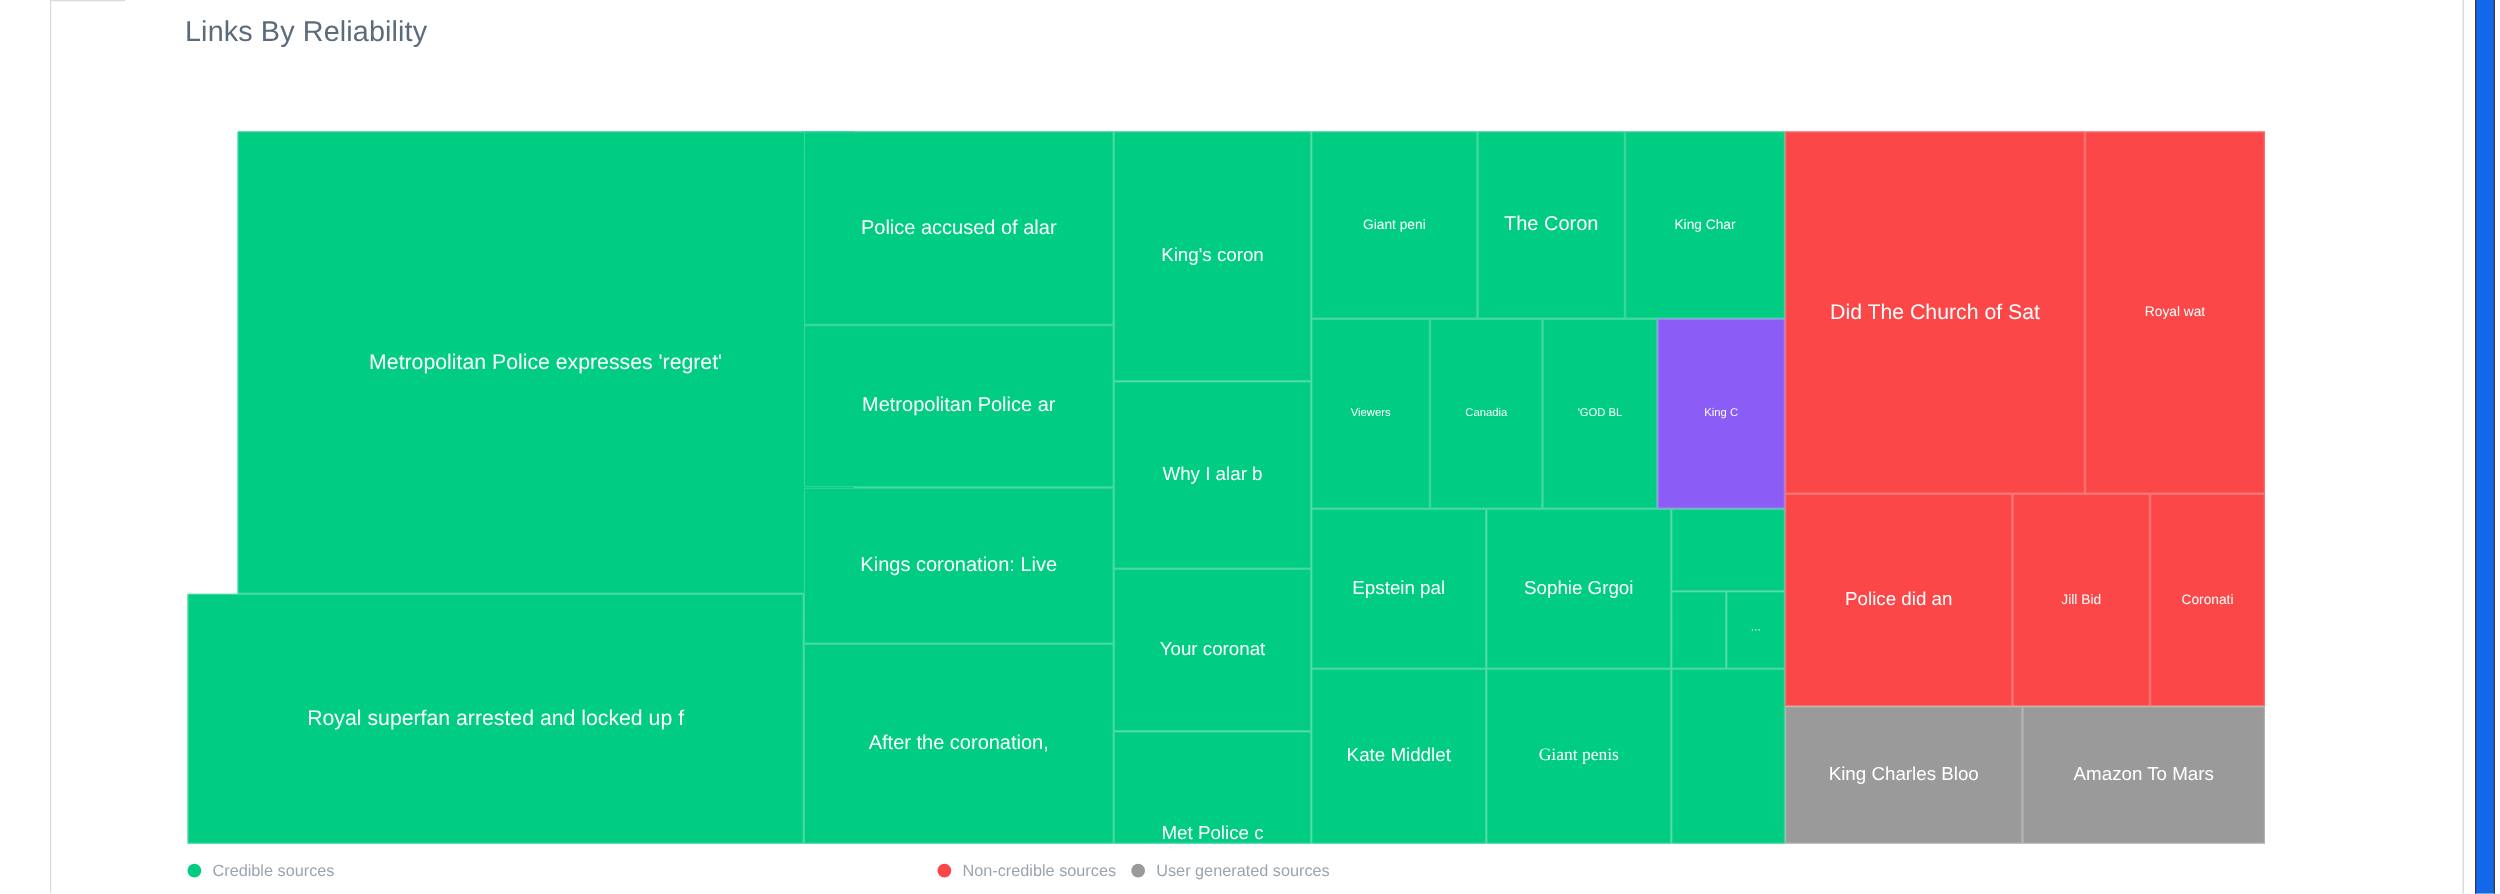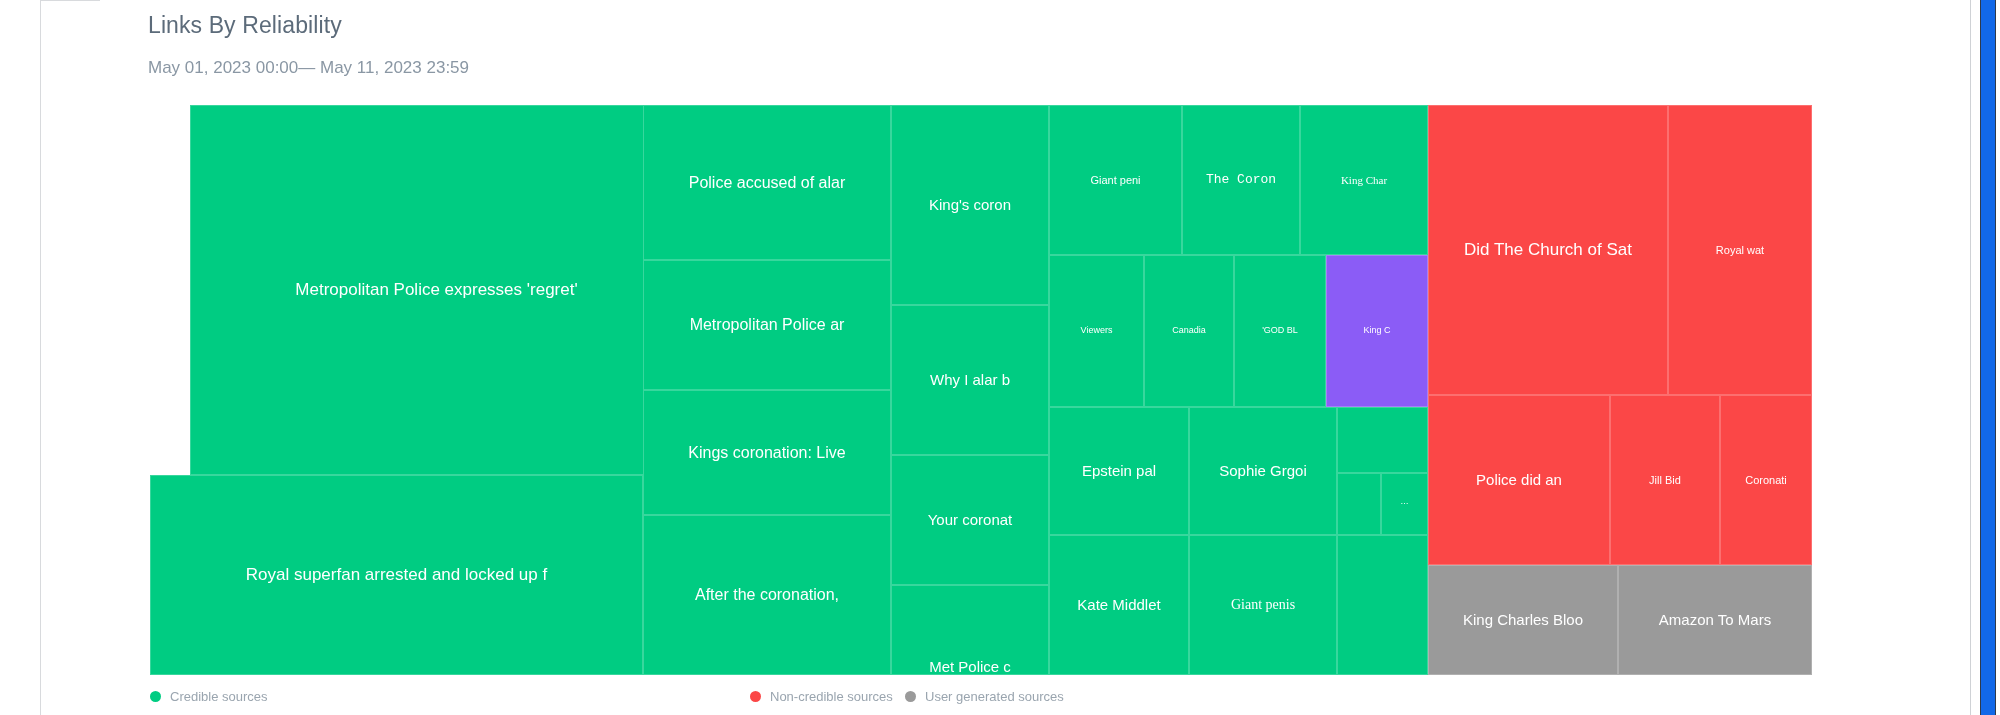--- a/index.html
+++ b/index.html
@@ -118,21 +118,20 @@
 </head>
 <body>
 
 <div id="page">
 
   <div class="edge-left"></div>
   <div class="edge-top"></div>
 
   <div class="card-title">Links By Reliability</div>
 
-  <div class="card-subtitle">May 01, 2023 00:00—  May 11, 2023 23:59</div>
 
   <div id="treemap">
       <div class="tile" style="left: 0px; top: 0px; width: 493px; height: 370px; background: rgb(0, 204, 130); margin-left: 40px;">
         <span style="font-size: 17px;">Metropolitan Police expresses 'regret'</span>
       </div>
       <div class="tile" style="left: 0px; top: 370px; width: 493px; height: 200px; background: rgb(0, 204, 130);">
         <span style="font-size: 17px;">Royal superfan arrested and locked up f</span>
       </div>
       <div class="tile" style="left: 493px; top: 0px; width: 248px; height: 155px; background: rgb(0, 204, 130);">
         <span style="font-size: 16px;">Police accused of alar</span>
@@ -155,23 +154,23 @@
       <div class="tile" style="left: 741px; top: 350px; width: 158px; height: 130px; background: rgb(0, 204, 130);">
         <span style="font-size: 15px;">Your coronat</span>
       </div>
       <div class="tile" style="left: 741px; top: 480px; width: 158px; height: 90px; background: rgb(0, 204, 130); align-items: flex-end;">
         <span style="font-size: 15px;">Met Police c</span>
       </div>
       <div class="tile" style="left: 899px; top: 0px; width: 133px; height: 150px; background: rgb(0, 204, 130);">
         <span style="font-size: 11px;">Giant peni</span>
       </div>
       <div class="tile" style="left: 1032px; top: 0px; width: 118px; height: 150px; background: rgb(0, 204, 130);">
-        <span style="font-size: 13px; font-family: Liberation Mono, monospace;">The Coron</span>
-      </div>
-      <div class="tile" style="left: 1150px; top: 0px; width: 128px; height: 150px; background: rgb(0, 204, 130); font-family: Liberation Serif, serif;">
+        <span style="font-size: 16px;">The Coron</span>
+      </div>
+      <div class="tile" style="left: 1150px; top: 0px; width: 128px; height: 150px; background: rgb(0, 204, 130);">
         <span style="font-size: 11px;">King Char</span>
       </div>
       <div class="tile" style="left: 899px; top: 150px; width: 95px; height: 152px; background: rgb(0, 204, 130);">
         <span style="font-size: 9px;">Viewers</span>
       </div>
       <div class="tile" style="left: 994px; top: 150px; width: 90px; height: 152px; background: rgb(0, 204, 130);">
         <span style="font-size: 9px;">Canadia</span>
       </div>
       <div class="tile" style="left: 1084px; top: 150px; width: 92px; height: 152px; background: rgb(0, 204, 130);">
         <span style="font-size: 9px;">'GOD BL</span>

